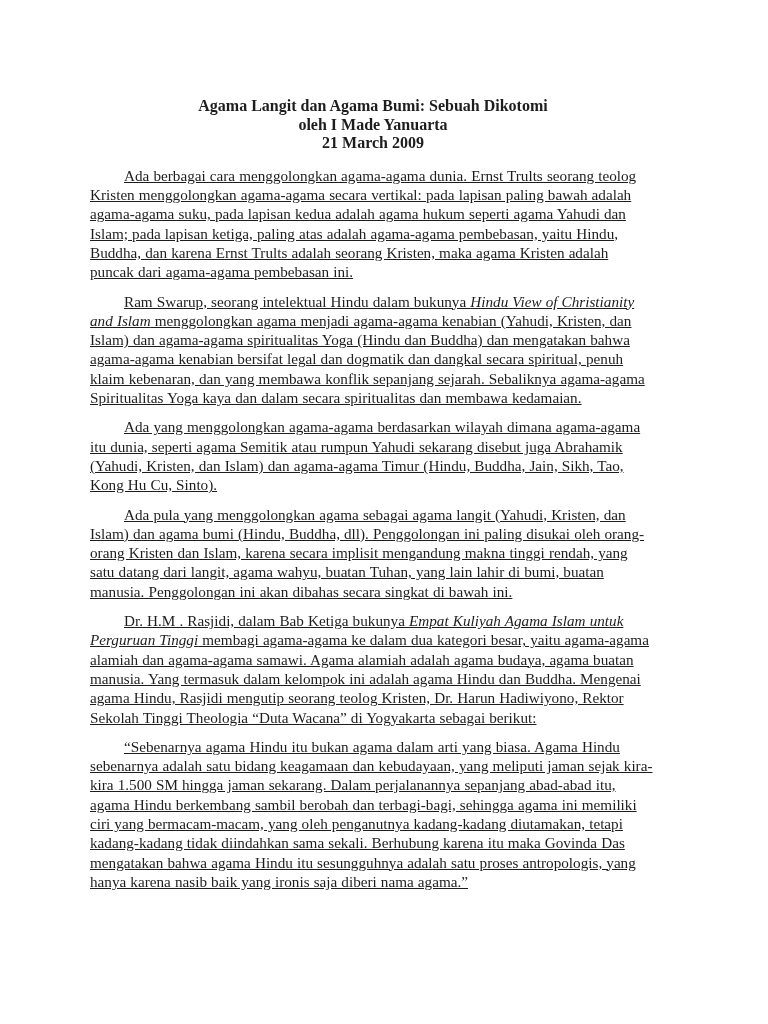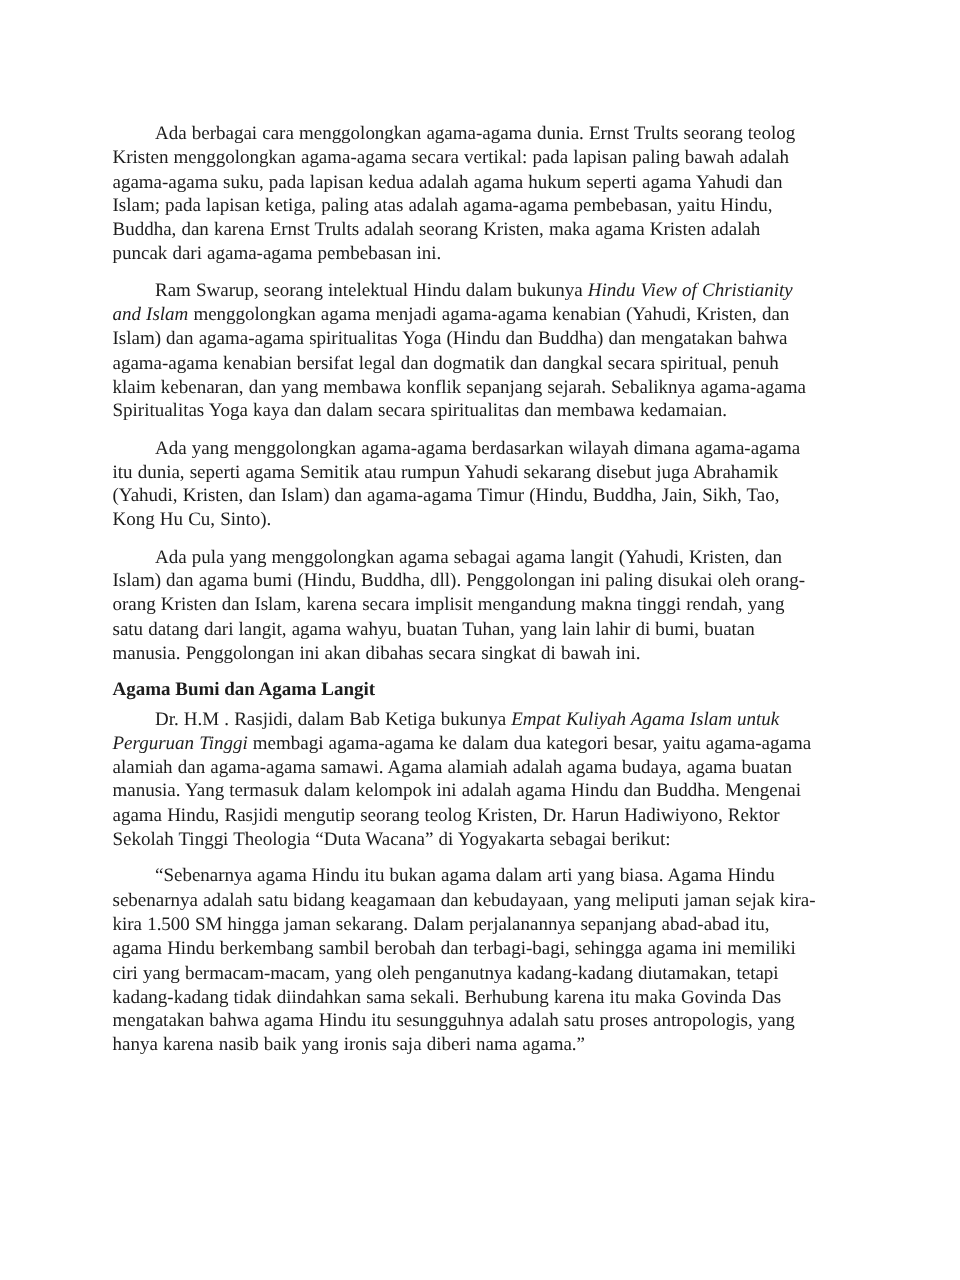--- a/index.html
+++ b/index.html
@@ -30,38 +30,43 @@
     margin-bottom: 13px;
   }
   .title-line { display: block; }
   .para {
     font-size: 15.2px;
     line-height: 19.3px;
     text-align: left;
     text-indent: 34px;
     margin: 0 0 10px 0;
     word-spacing: 0.3px;
+    text-decoration: underline;
   }
   .heading {
     font-size: 15.2px;
     line-height: 19.3px;
     font-weight: bold;
     text-indent: 0;
     margin: 0 0 4px 0;
   }
   .italic { font-style: italic; }
 </style>
 </head>
 <body>
 
 <div class="page">
   <div class="content">
+    <div class="title-block">
+      <span class="title-line">Agama Langit dan Agama Bumi: Sebuah Dikotomi</span>
+      <span class="title-line">oleh I Made Yanuarta</span>
+      <span class="title-line">21 March 2009</span>
+    </div>
     <div>
         <div class="para"><span>Ada berbagai cara menggolongkan agama-agama dunia. Ernst Trults seorang teolog Kristen menggolongkan agama-agama secara vertikal: pada lapisan paling bawah adalah agama-agama suku, pada lapisan kedua adalah agama hukum seperti agama Yahudi dan Islam; pada lapisan ketiga, paling atas adalah agama-agama pembebasan, yaitu Hindu, Buddha, dan karena Ernst Trults adalah seorang Kristen, maka agama Kristen adalah puncak dari agama-agama pembebasan ini.</span></div>
         <div class="para"><span>Ram Swarup, seorang intelektual Hindu dalam bukunya </span><span class="italic">Hindu View of Christianity and Islam</span><span> menggolongkan agama menjadi agama-agama kenabian (Yahudi, Kristen, dan Islam) dan agama-agama spiritualitas Yoga (Hindu dan Buddha) dan mengatakan bahwa agama-agama kenabian bersifat legal dan dogmatik dan dangkal secara spiritual, penuh klaim kebenaran, dan yang membawa konflik sepanjang sejarah. Sebaliknya agama-agama Spiritualitas Yoga kaya dan dalam secara spiritualitas dan membawa kedamaian.</span></div>
         <div class="para"><span>Ada yang menggolongkan agama-agama berdasarkan wilayah dimana agama-agama itu dunia, seperti agama Semitik atau rumpun Yahudi sekarang disebut juga Abrahamik (Yahudi, Kristen, dan Islam) dan agama-agama Timur (Hindu, Buddha, Jain, Sikh, Tao, Kong Hu Cu, Sinto).</span></div>
         <div class="para"><span>Ada pula yang menggolongkan agama sebagai agama langit (Yahudi, Kristen, dan Islam) dan agama bumi (Hindu, Buddha, dll). Penggolongan ini paling disukai oleh orang-orang Kristen dan Islam, karena secara implisit mengandung makna tinggi rendah, yang satu datang dari langit, agama wahyu, buatan Tuhan, yang lain lahir di bumi, buatan manusia. Penggolongan ini akan dibahas secara singkat di bawah ini.</span></div>
-        <div class="heading">Agama Bumi dan Agama Langit</div>
         <div class="para"><span>Dr. H.M . Rasjidi, dalam Bab Ketiga bukunya </span><span class="italic">Empat Kuliyah Agama Islam untuk Perguruan Tinggi</span><span> membagi agama-agama ke dalam dua kategori besar, yaitu agama-agama alamiah dan agama-agama samawi. Agama alamiah adalah agama budaya, agama buatan manusia. Yang termasuk dalam kelompok ini adalah agama Hindu dan Buddha. Mengenai agama Hindu, Rasjidi mengutip seorang teolog Kristen, Dr. Harun Hadiwiyono, Rektor Sekolah Tinggi Theologia “Duta Wacana” di Yogyakarta sebagai berikut:</span></div>
         <div class="para"><span>“Sebenarnya agama Hindu itu bukan agama dalam arti yang biasa. Agama Hindu sebenarnya adalah satu bidang keagamaan dan kebudayaan, yang meliputi jaman sejak kira-kira 1.500 SM hingga jaman sekarang. Dalam perjalanannya sepanjang abad-abad itu, agama Hindu berkembang sambil berobah dan terbagi-bagi, sehingga agama ini memiliki ciri yang bermacam-macam, yang oleh penganutnya kadang-kadang diutamakan, tetapi kadang-kadang tidak diindahkan sama sekali. Berhubung karena itu maka Govinda Das mengatakan bahwa agama Hindu itu sesungguhnya adalah satu proses antropologis, yang hanya karena nasib baik yang ironis saja diberi nama agama.”</span></div>
       </div>
   </div>
 </div>
 
 </body></html>

